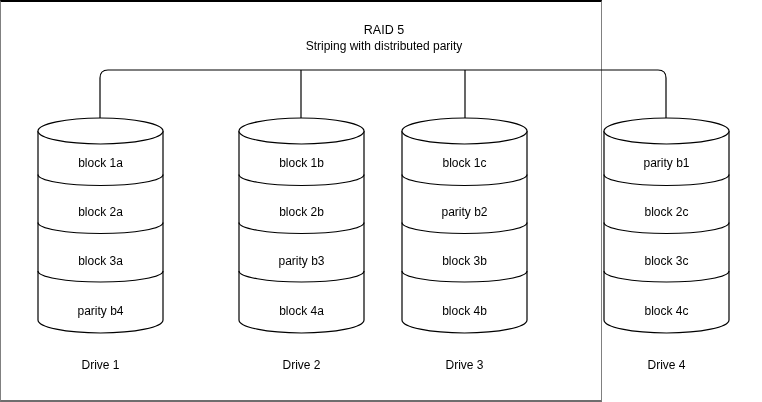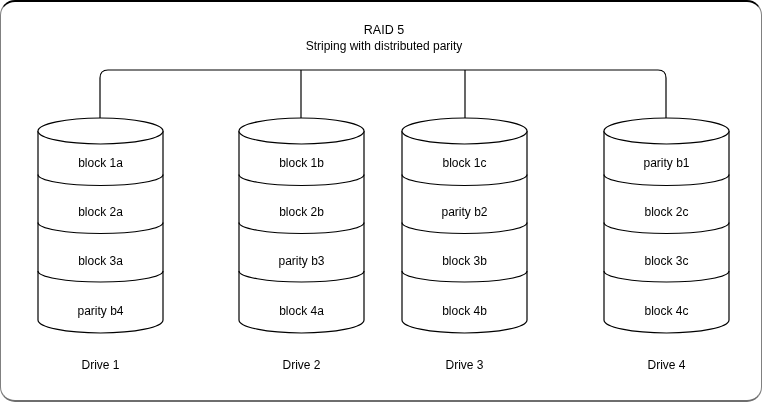--- a/index.html
+++ b/index.html
@@ -6,28 +6,28 @@
     margin: 0;
     padding: 0;
     background: #ffffff;
     width: 762px;
     height: 402px;
     overflow: hidden;
     font-family: "Liberation Sans", sans-serif;
   }
   .frame {
     box-sizing: border-box;
-    width: 762px;
+    width: 602px;
     height: 402px;
     background: #ffffff;
     border-top: 2px solid #000000;
     border-left: 1px solid #808080;
     border-right: 1px solid #808080;
     border-bottom: 2px solid #6e6e6e;
-    border-radius: 15px;
+    border-radius: 0;
   }
   svg { display: block; }
   .stroke {
     fill: none;
     stroke: #000000;
     stroke-width: 1.2;
   }
   .cyl-top { fill: #ffffff; }
   text {
     fill: #000000;

